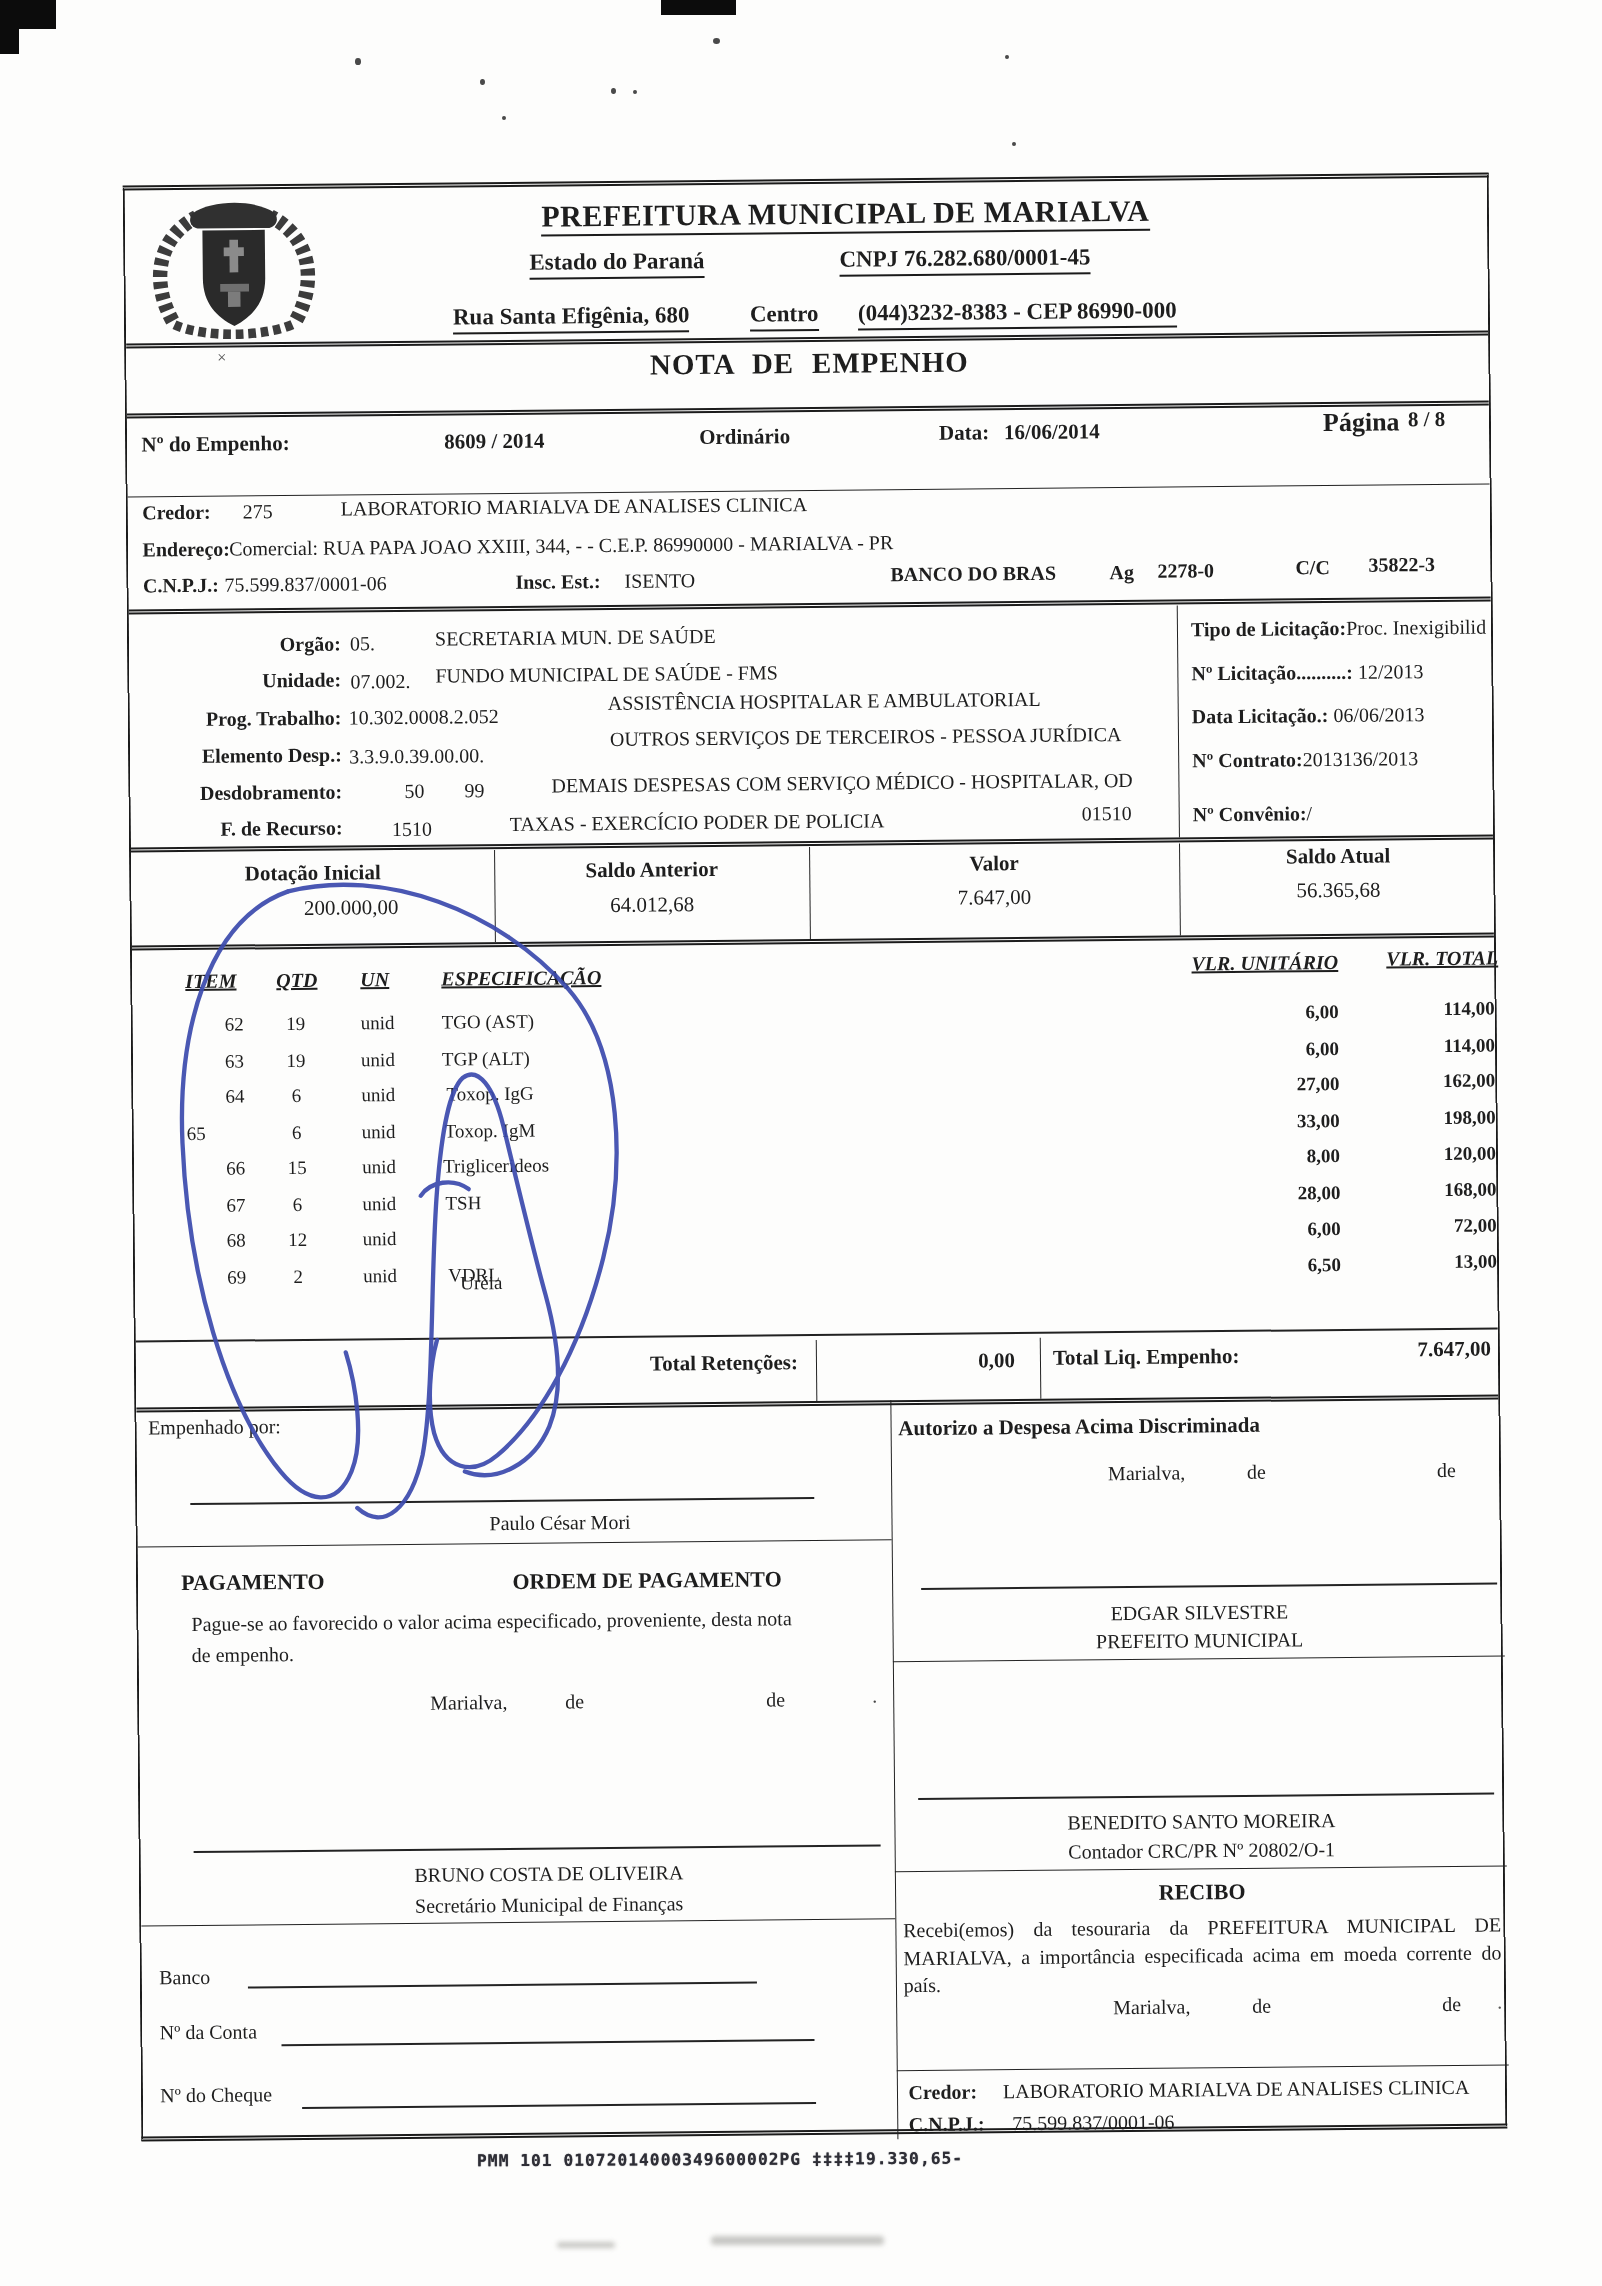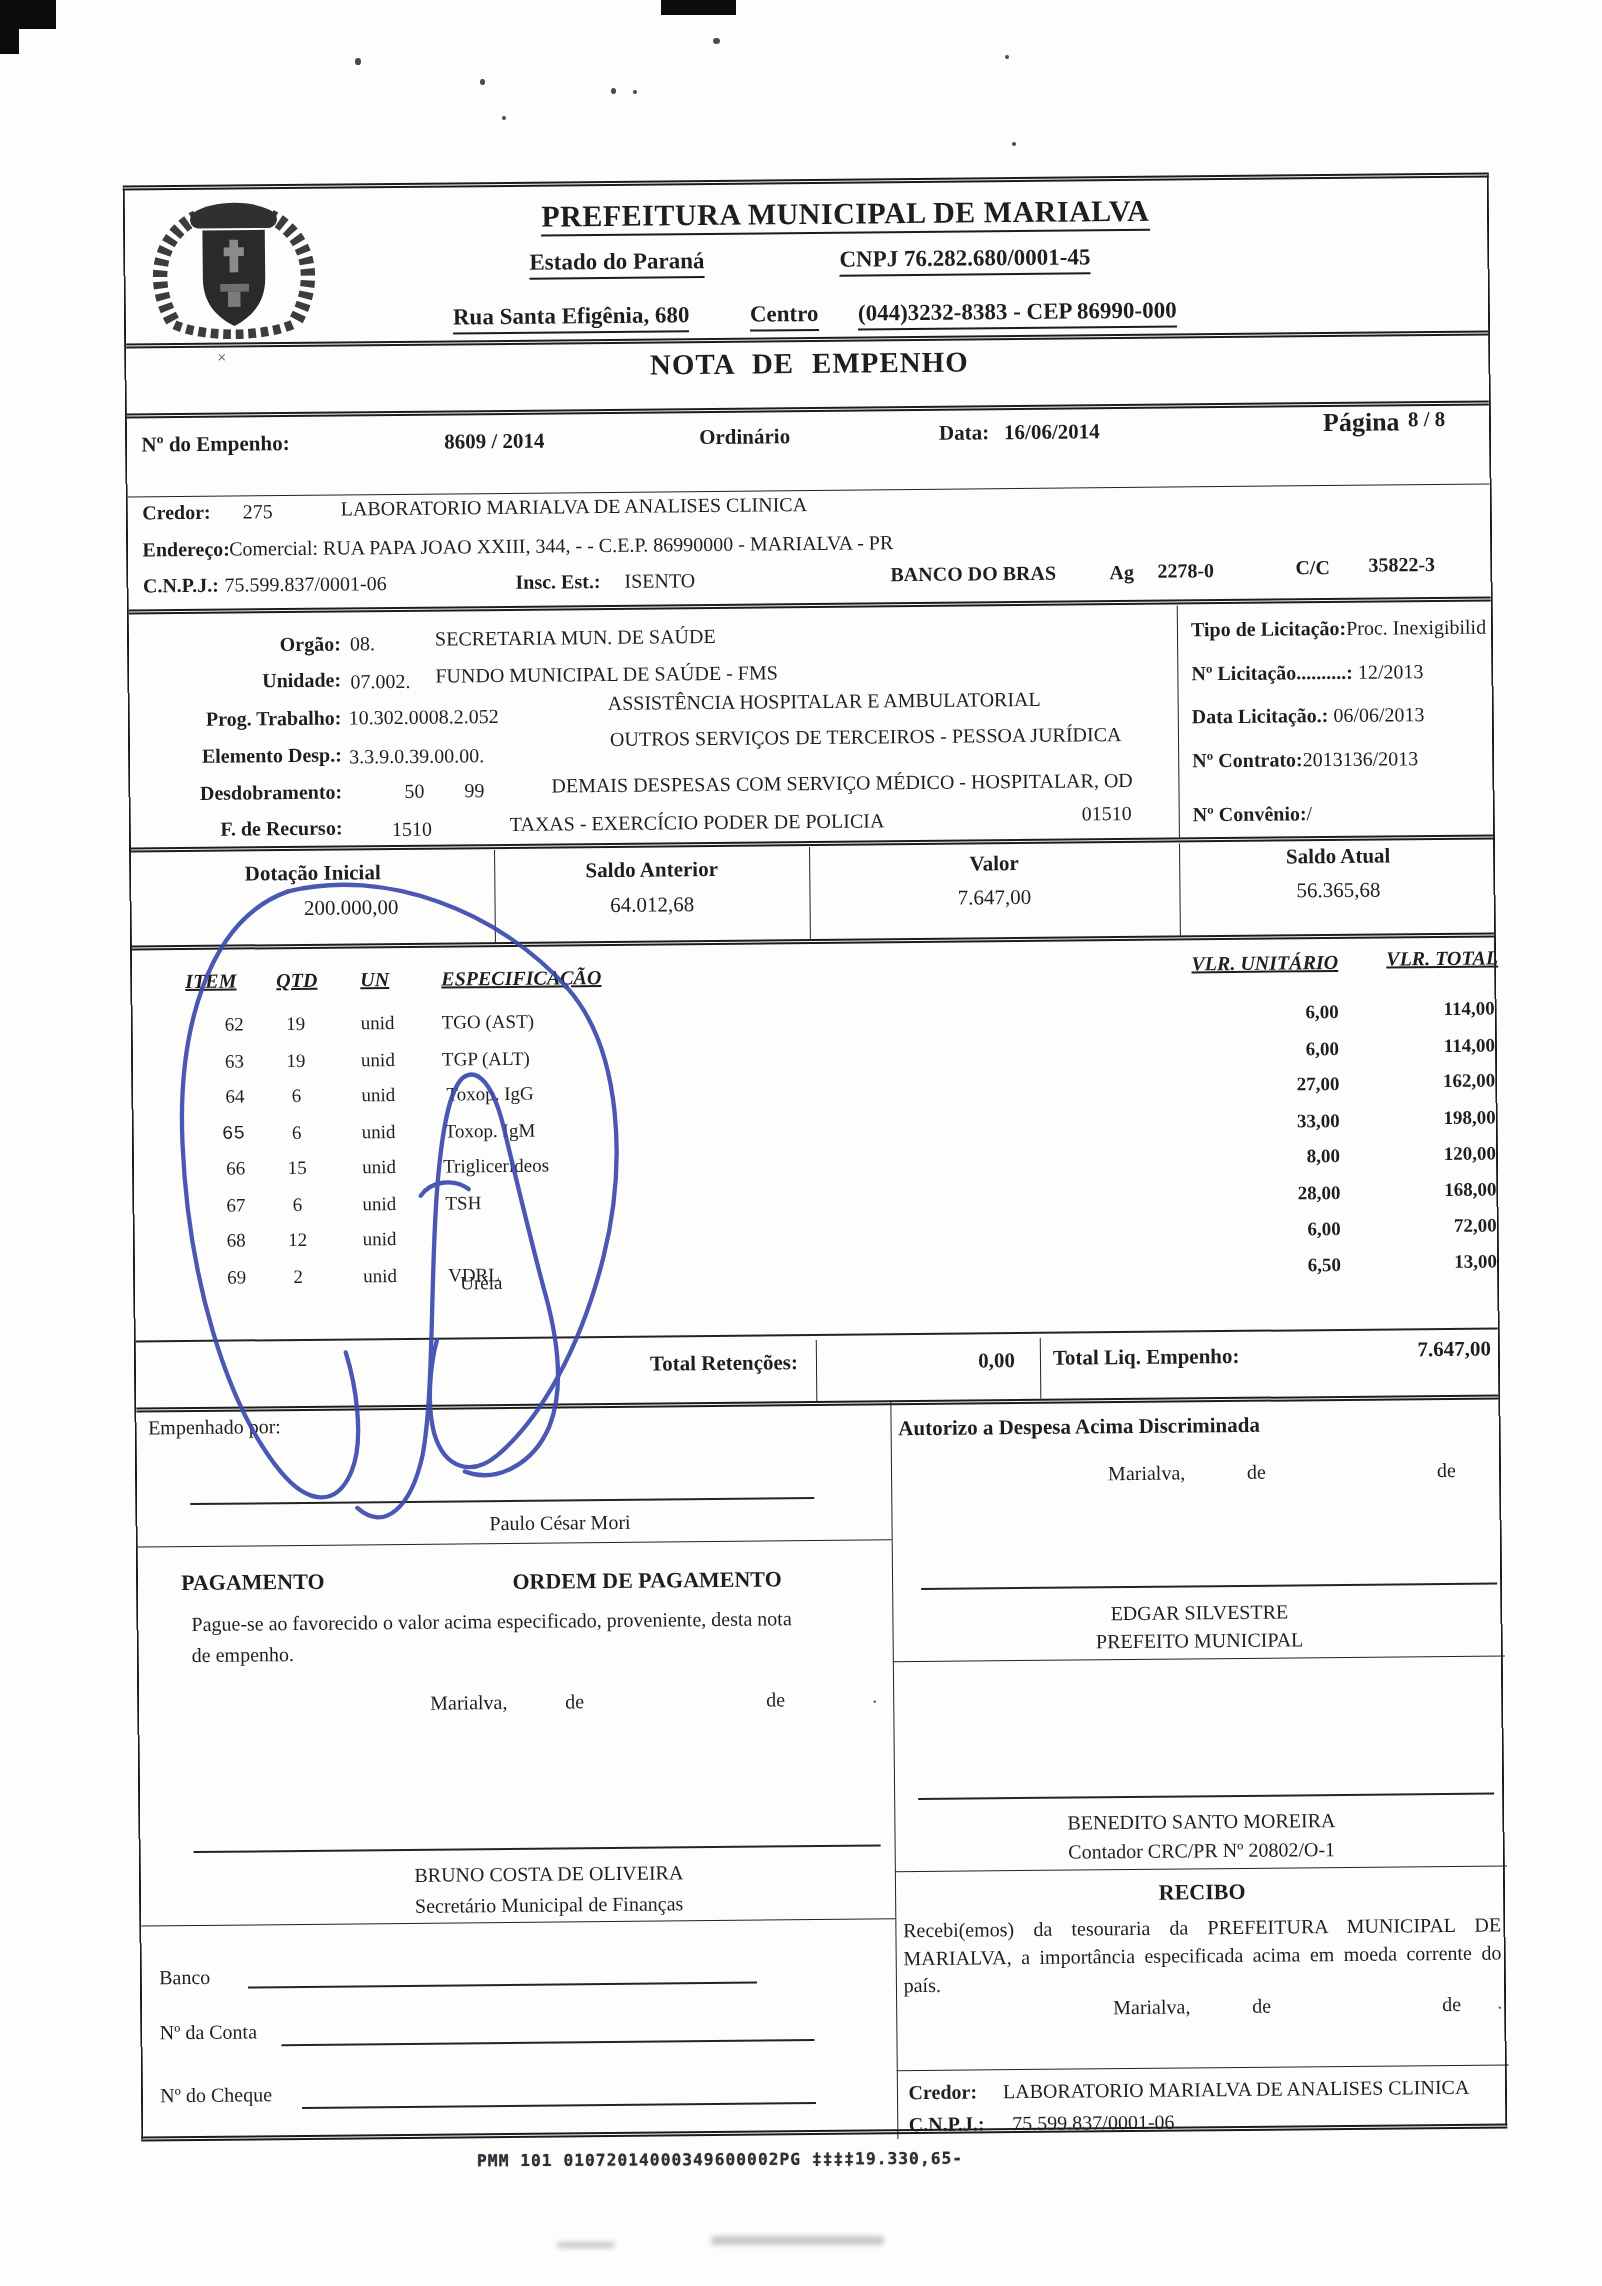--- a/index.html
+++ b/index.html
@@ -110,21 +110,21 @@
     <span class="abs txt21" style="left:96px;top:384px;">75.599.837/0001-06</span>
     <span class="abs b txt21" style="left:387px;top:384px;">Insc. Est.:</span>
     <span class="abs txt21" style="left:496px;top:384px;">ISENTO</span>
     <span class="abs b txt21" style="left:762px;top:380px;">BANCO DO BRAS</span>
     <span class="abs b txt21" style="left:981px;top:380px;">Ag</span>
     <span class="abs b txt21" style="left:1029px;top:379px;">2278-0</span>
     <span class="abs b txt21" style="left:1167px;top:377px;">C/C</span>
     <span class="abs b txt21" style="left:1240px;top:375px;">35822-3</span>
 
     <span class="rlabel" style="left:7.7px;top:444px;">Orgão:</span>
-    <span class="abs txt21" style="left:221px;top:444px;">08.</span>
+    <span class="abs txt21" style="left:221px;top:444px;">05.</span>
     <span class="abs txt21" style="left:306px;top:440px;">SECRETARIA MUN. DE SAÚDE</span>
 
     <span class="rlabel" style="left:7.7px;top:480px;">Unidade:</span>
     <span class="abs txt21" style="left:221px;top:482px;">07.002.</span>
     <span class="abs txt21" style="left:306px;top:477px;">FUNDO MUNICIPAL DE SAÚDE - FMS</span>
 
     <span class="rlabel" style="left:7.7px;top:518px;">Prog. Trabalho:</span>
     <span class="abs txt21" style="left:219px;top:518px;">10.302.0008.2.052</span>
     <span class="abs txt21" style="left:478px;top:506px;">ASSISTÊNCIA HOSPITALAR E AMBULATORIAL</span>
 
@@ -190,21 +190,21 @@
       <span class="abs txt20 b" style="left:1009px;top:859px;width:197px;text-align:right;">6,00</span>
       <span class="abs txt20 b" style="left:1187px;top:857px;width:175px;text-align:right;">114,00</span>
 
       <span class="abs txt20" style="left:53px;top:896px;width:58px;text-align:right;">64</span>
       <span class="abs txt20" style="left:134px;top:896px;width:58px;text-align:center;">6</span>
       <span class="abs txt20" style="left:228px;top:896px;">unid</span>
       <span class="abs txt20" style="left:313px;top:896px;">Toxop. IgG</span>
       <span class="abs txt20 b" style="left:1009px;top:894px;width:197px;text-align:right;">27,00</span>
       <span class="abs txt20 b" style="left:1187px;top:892px;width:175px;text-align:right;">162,00</span>
 
-      <span class="abs txt20" style="left:53px;top:933px;width:58px;text-align:right;font-family:Liberation Mono, monospace;">65</span>
+      <span class="abs txt20" style="left:53px;top:933px;width:58px;">65</span>
       <span class="abs txt20" style="left:134px;top:933px;width:58px;text-align:center;">6</span>
       <span class="abs txt20" style="left:228px;top:933px;">unid</span>
       <span class="abs txt20" style="left:311px;top:933px;">Toxop. IgM</span>
       <span class="abs txt20 b" style="left:1009px;top:931px;width:197px;text-align:right;">33,00</span>
       <span class="abs txt20 b" style="left:1187px;top:929px;width:175px;text-align:right;">198,00</span>
 
       <span class="abs txt20" style="left:53px;top:968px;width:58px;text-align:right;">66</span>
       <span class="abs txt20" style="left:134px;top:968px;width:58px;text-align:center;">15</span>
       <span class="abs txt20" style="left:228px;top:968px;">unid</span>
       <span class="abs txt20" style="left:309px;top:968px;">Triglicerideos</span>

